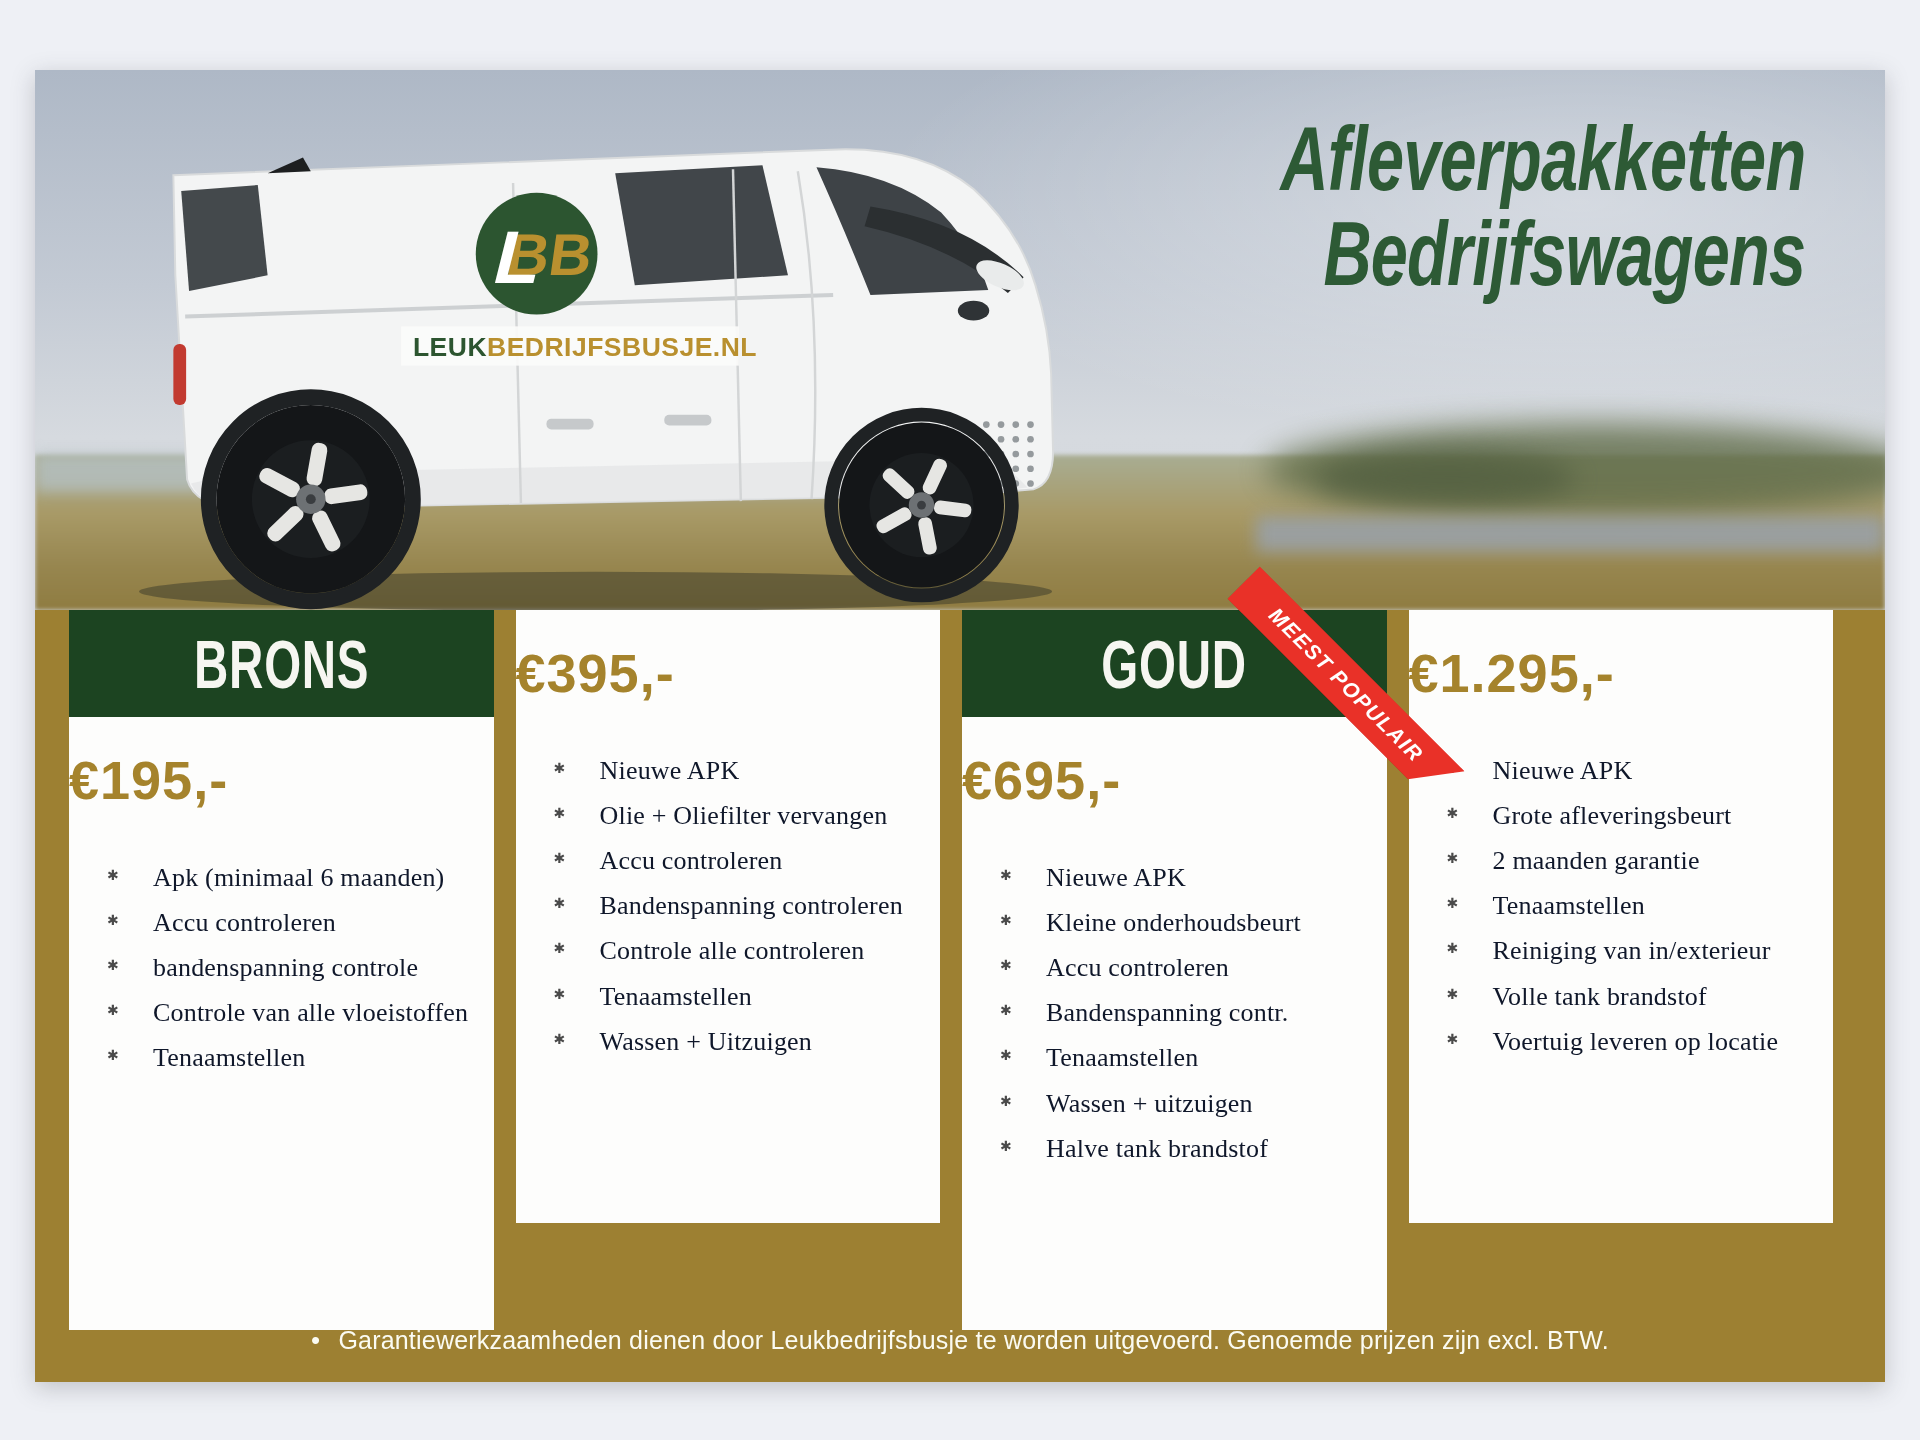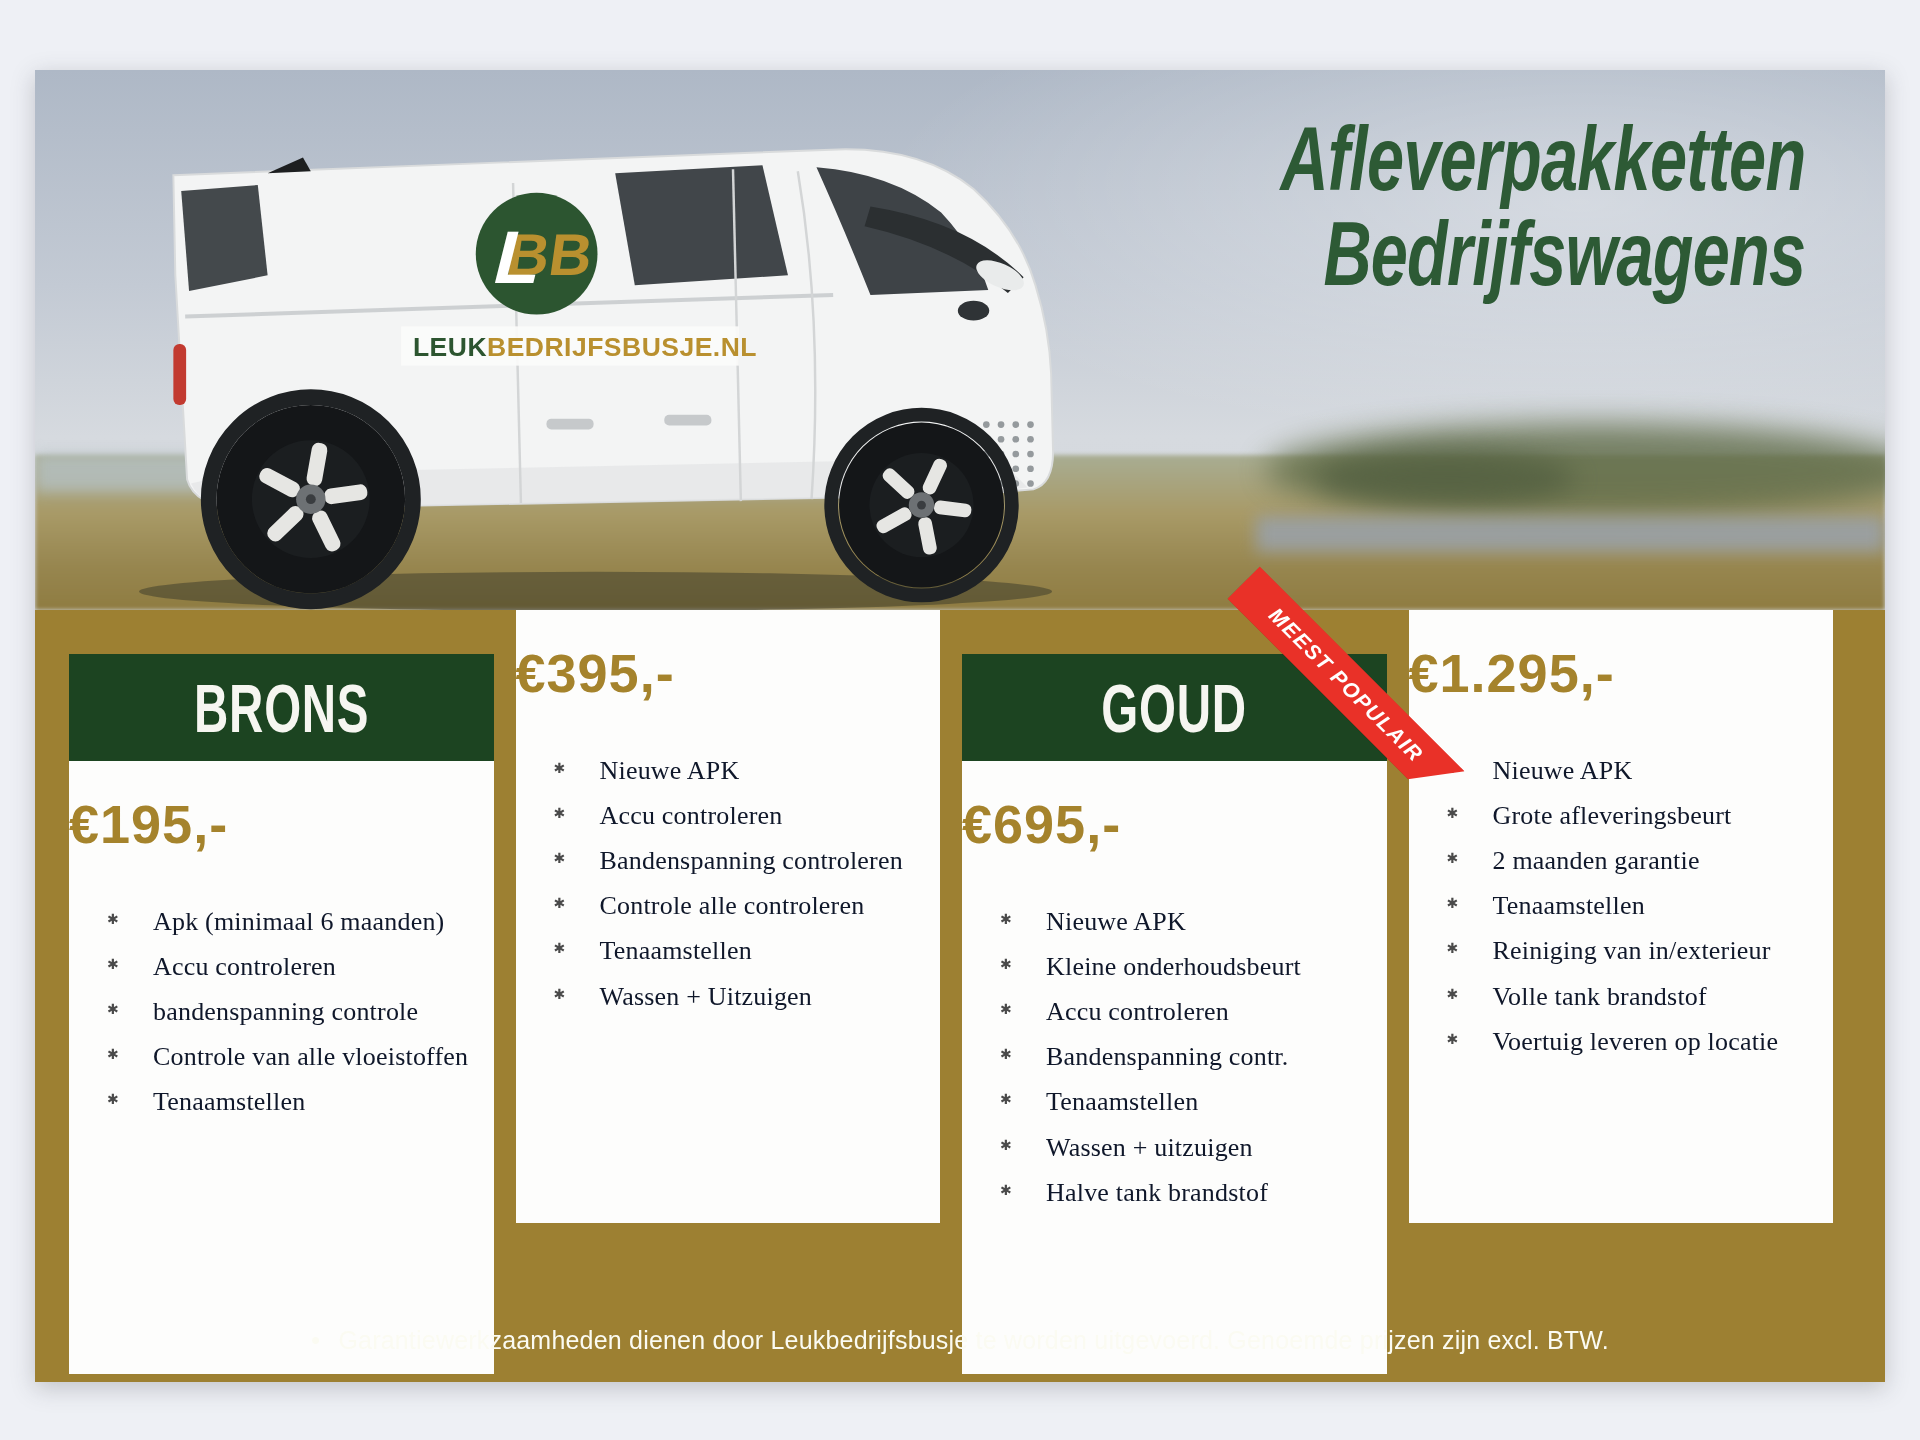--- a/index.html
+++ b/index.html
@@ -72,21 +72,20 @@
   .columns {
     position: absolute; left: 34px; top: 540px;
     width: 1764px; height: 720px;
     display: grid; grid-template-columns: repeat(4, 1fr); grid-gap: 22px;
   }
   .pkg { position: relative; display: flex; flex-direction: column; }
   .pkg-header {
     height: 107px; background: #1c4421;
     display: flex; align-items: center; justify-content: center;
     flex: 0 0 auto;
-    margin-top: 44px;
   }
   .pkg-name {
     color: #f6f6f1; font-weight: bold; font-size: 66px; letter-spacing: 1px;
     display: inline-block; transform: scale(.72, 1.04); white-space: nowrap;
   }
   .pkg-card {
     background: #fdfdfc; height: 613px; flex: 0 0 auto;
     overflow: hidden;
   }
   .pkg-price {
@@ -268,20 +267,21 @@
             <li>Tenaamstellen</li>
           </ul>
         </div>
       </div>
 
       <div class="pkg">
         <div class="pkg-card">
           <div class="pkg-price">€395,-</div>
           <ul class="pkg-items">
             <li>Nieuwe APK</li>
+            <li>Olie + Oliefilter vervangen</li>
             <li>Accu controleren</li>
             <li>Bandenspanning controleren</li>
             <li>Controle alle controleren</li>
             <li>Tenaamstellen</li>
             <li>Wassen + Uitzuigen</li>
           </ul>
         </div>
       </div>
 
       <div class="pkg">

